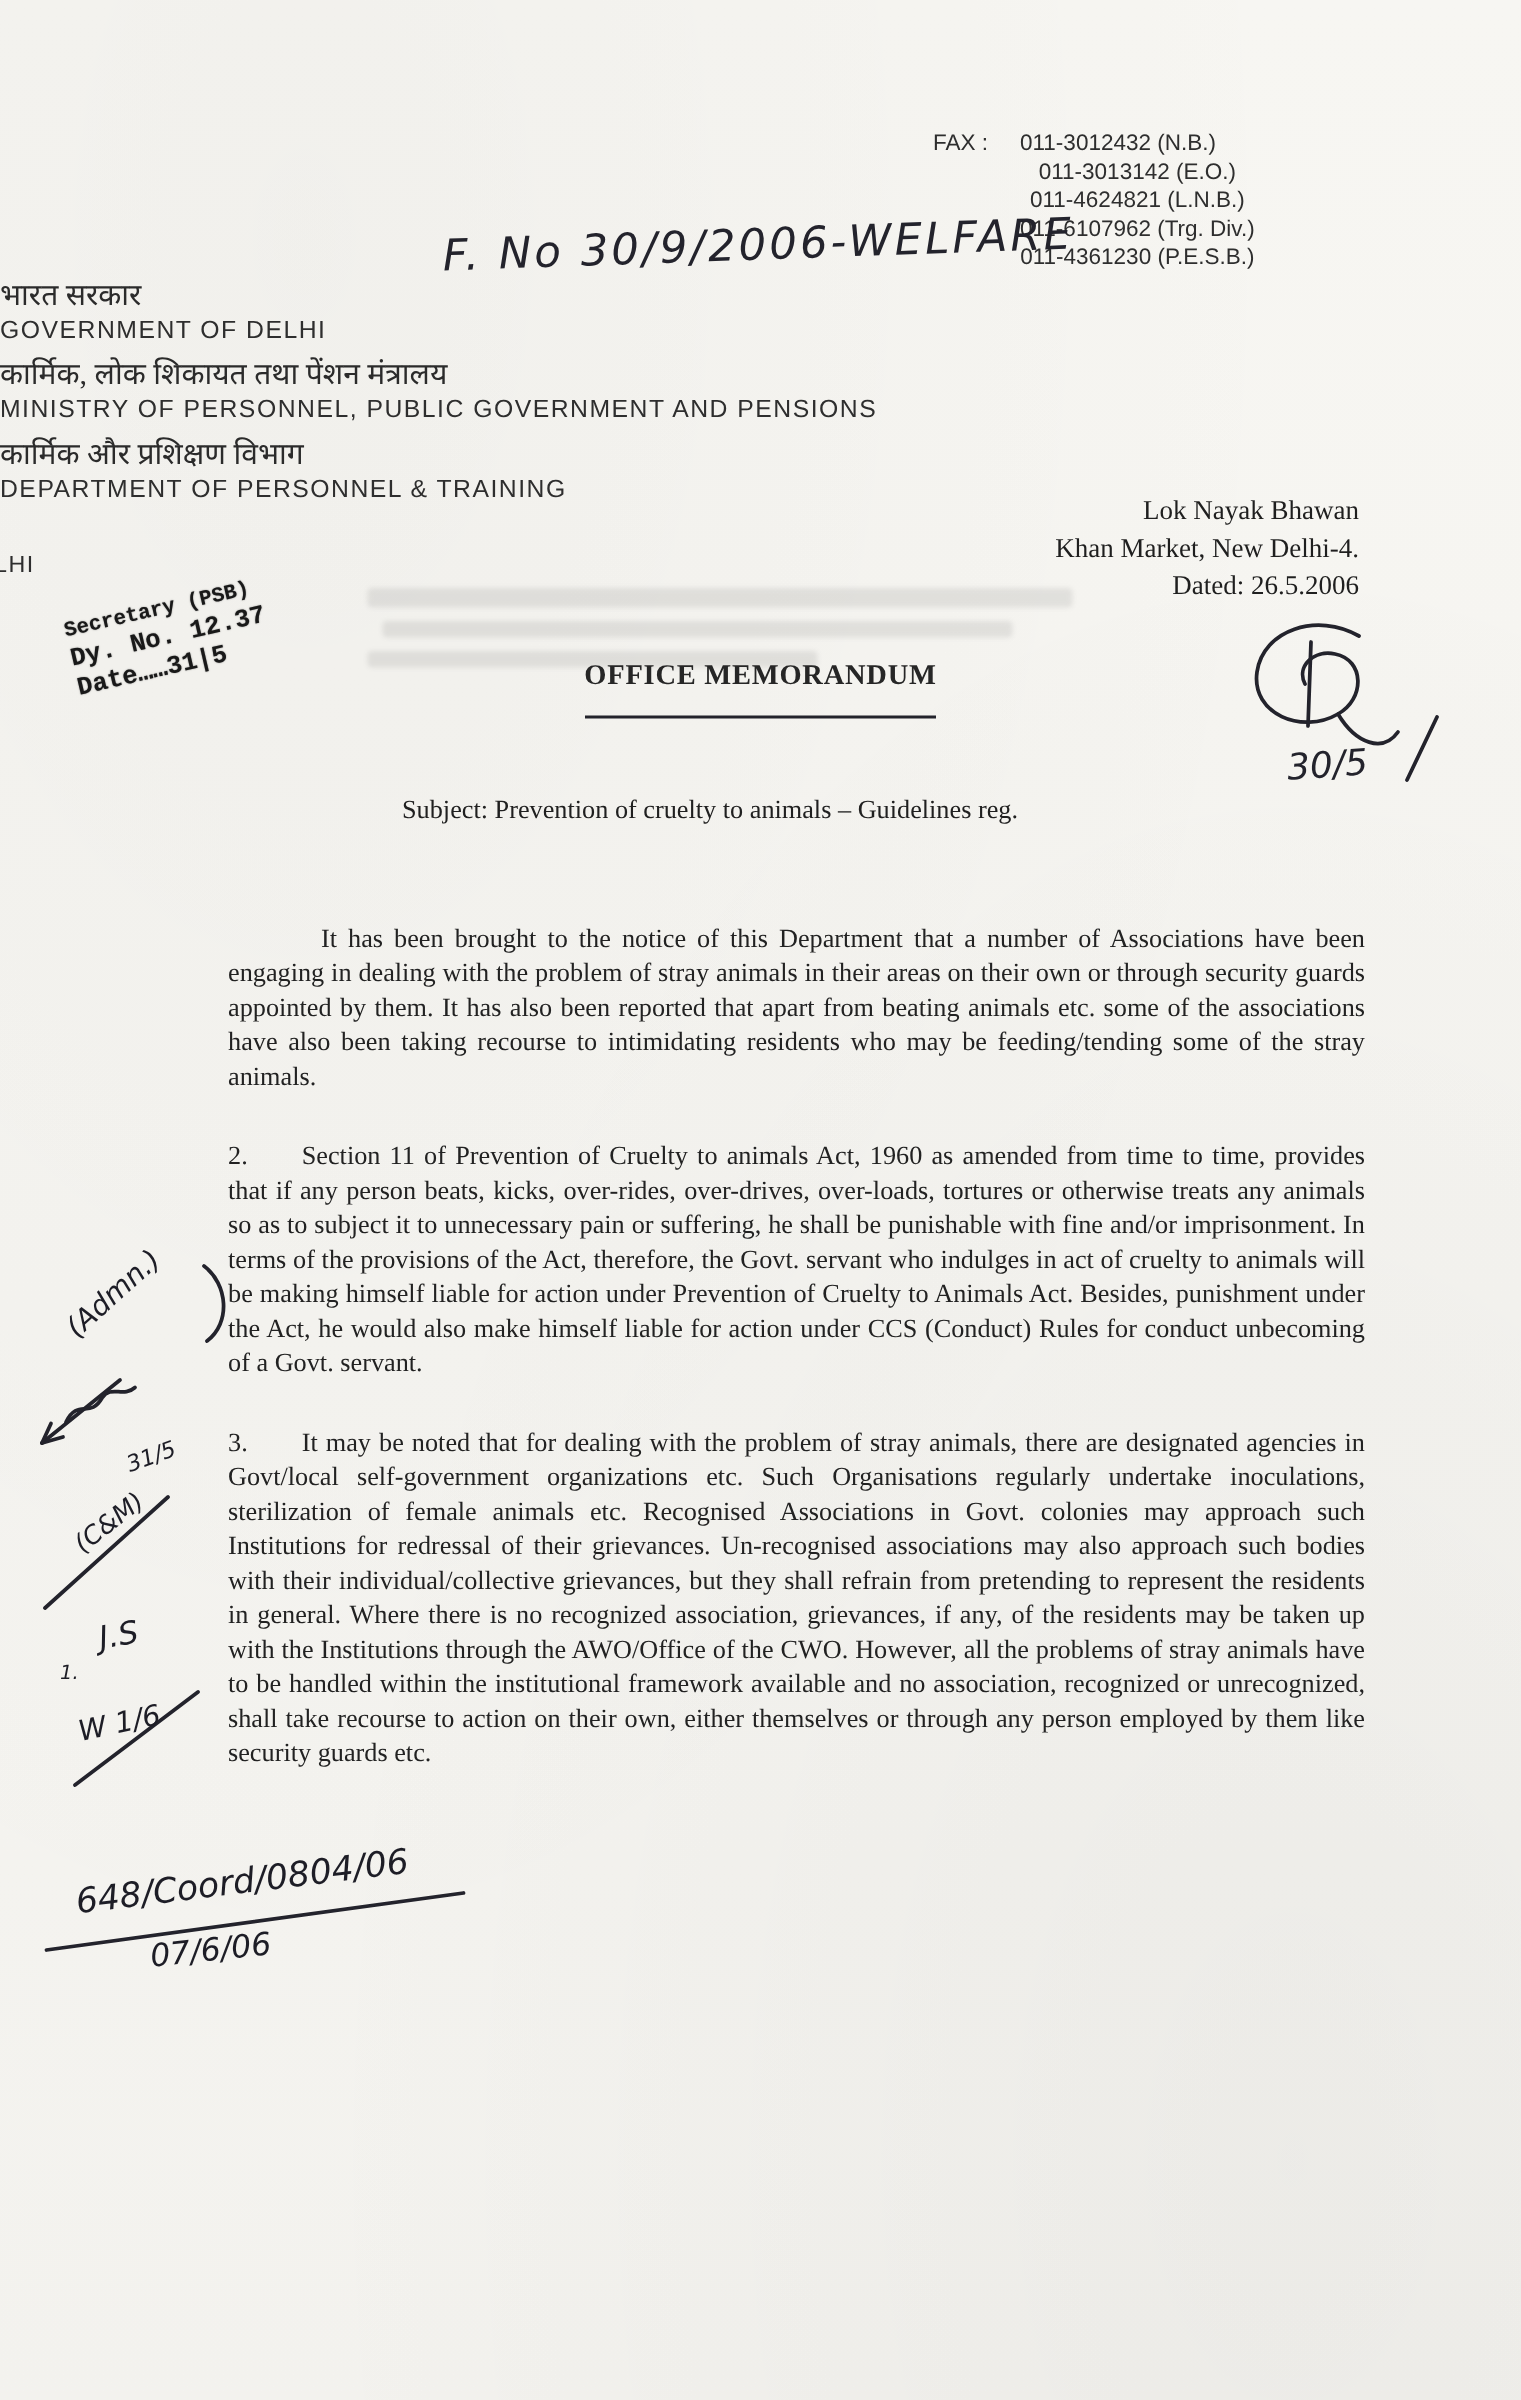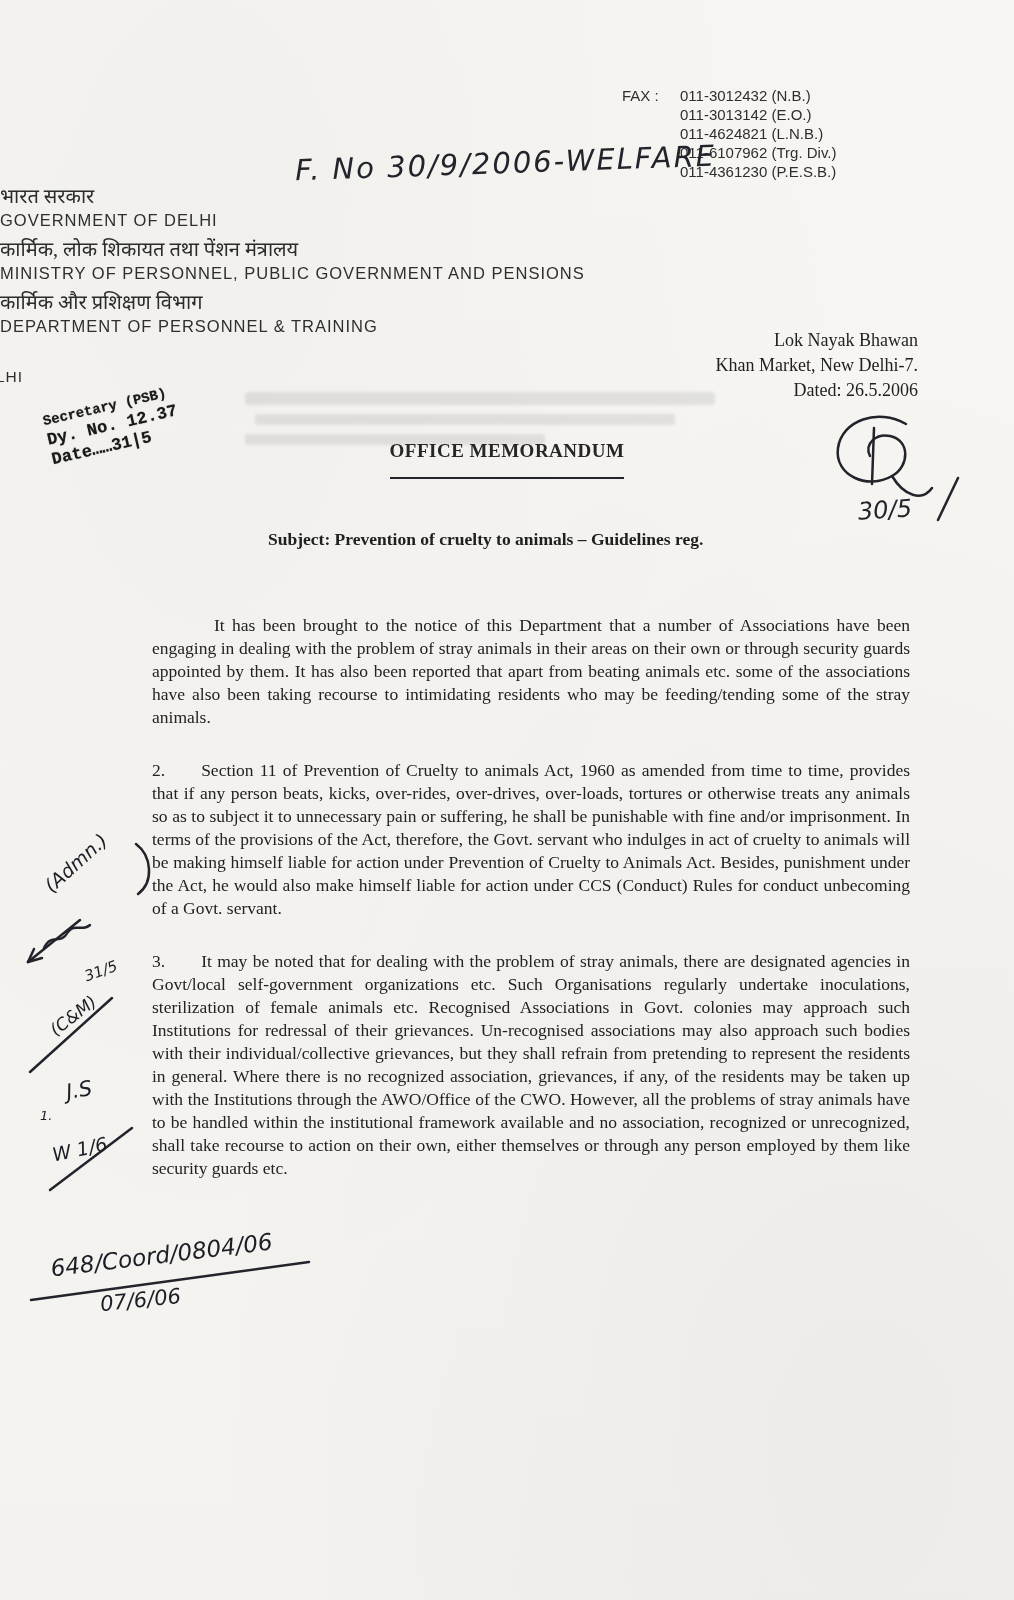--- a/index.html
+++ b/index.html
@@ -12,43 +12,43 @@
       linear-gradient(180deg,#f7f6f2 0%,#f5f4f0 55%,#f3f2ee 100%);
     overflow:hidden;
     font-family:"Liberation Serif", serif;
     color:#262626;
   }
   .abs{position:absolute;}
   
   .fax{left:622px;top:86px;font-family:"Liberation Sans",sans-serif;font-size:15px;line-height:19px;color:#2e2e2e;}
   .fax-row{white-space:nowrap;}
   .fax-label{display:inline-block;width:58px;}
-  .fax-indent{padding-left:58px;}
+  .fax-indent{padding-left:58px;text-align:center;}
   
   .hand{font-family:"DejaVu Sans",sans-serif;font-style:italic;color:#23232c;}
   .fileno{left:295px;top:146px;font-size:29px;letter-spacing:2px;transform:rotate(-2deg);}
   
   .hdr{left:0;top:182px;width:868px;text-align:left;}
   .hdr .hi{font-size:20px;color:#2b2b2b;margin-bottom:2px;}
   .hdr .en{font-family:"Liberation Sans",sans-serif;font-size:16.5px;letter-spacing:1px;color:#2e2e2e;margin-bottom:5px;}
   .citypair{transform:translateX(-72px);margin-top:6px;}
   .citypair .hi{font-size:18px;}
   .citypair .en{font-size:15.5px;}
   
-  .addr{right:96px;top:328px;text-align:right;font-size:18px;line-height:25px;color:#1f1f1f;}
+  .addr{right:108px;top:328px;text-align:right;font-size:18px;line-height:25px;color:#1f1f1f;}
   
   .stamp{left:46px;top:396px;transform:rotate(-13deg);font-family:"Liberation Mono",monospace;font-weight:bold;font-size:14px;line-height:20px;color:#191919;text-shadow:0 0 1px rgba(20,20,20,.55);}
   .stamp .big{font-size:17px;}
   
   .smudge{background:#6a6a6a;opacity:.14;filter:blur(1.6px);border-radius:3px;}
   
   .title{left:0;top:440px;width:1014px;text-align:center;}
   .title span{font-size:19px;font-weight:bold;letter-spacing:.5px;border-bottom:2.5px solid #23232b;padding-bottom:16px;}
   
-  .subject{left:268px;top:529px;font-size:17.5px;font-weight:bold;color:#202020;}
+  .subject{left:268px;top:529px;font-size:17.5px;font-weight:normal;color:#202020;}
   
   .bodytext{left:152px;top:590px;width:758px;font-size:17.5px;line-height:23px;text-align:justify;color:#222;margin-top:24px;}
   .bodytext p{margin:0 0 30px 0;}
   .p-indent{text-indent:62px;}
   .para-num{}
   .para-gap{margin-left:36px;}
   
   .ann{color:#1d1d26;}
   .admn{left:40px;top:880px;font-size:19px;transform:rotate(-42deg);transform-origin:left top;}
   .sigdate{left:84px;top:962px;font-size:15px;transform:rotate(-20deg);}
@@ -87,21 +87,21 @@
     <div class="hi">कार्मिक और प्रशिक्षण विभाग</div>
     <div class="en">DEPARTMENT OF PERSONNEL &amp; TRAINING</div>
     <div class="citypair">
       <div class="hi">नई दिल्ली</div>
       <div class="en">NEW DELHI</div>
     </div>
   </div>
 
   <div class="abs addr">
     <div>Lok Nayak Bhawan</div>
-    <div>Khan Market, New Delhi-7.</div>
+    <div>Khan Market, New Delhi-4.</div>
     <div>Dated: 26.5.2006</div>
   </div>
 
   <div class="abs stamp">
     <div>Secretary (PSB)</div>
     <div class="big">Dy. No. 12.37</div>
     <div class="big">Date……31|5</div>
   </div>
 
   <div class="abs smudge" style="left:245px;top:392px;width:470px;height:13px;"></div>

